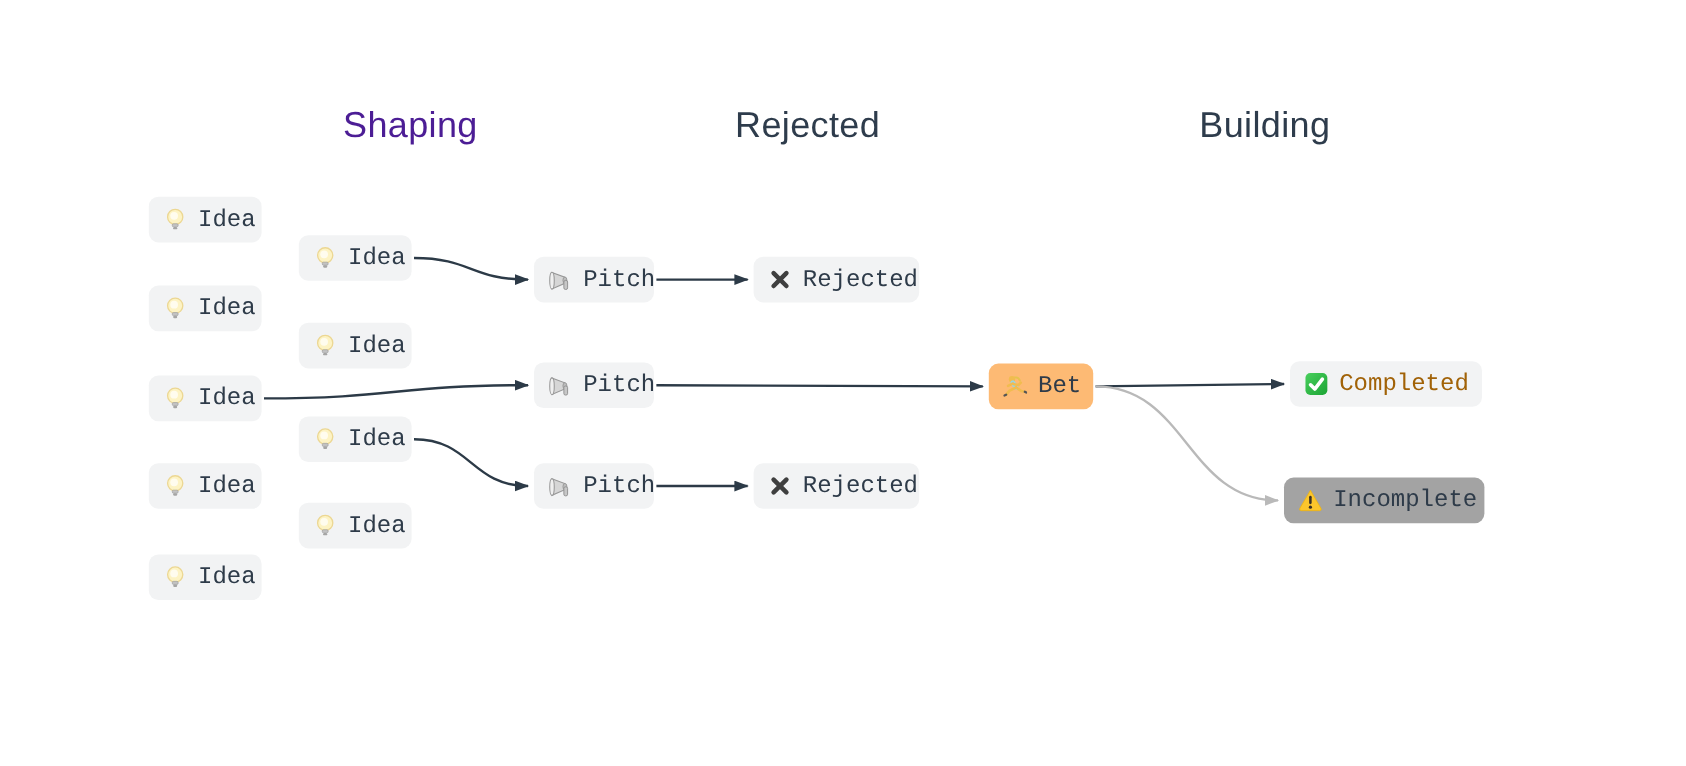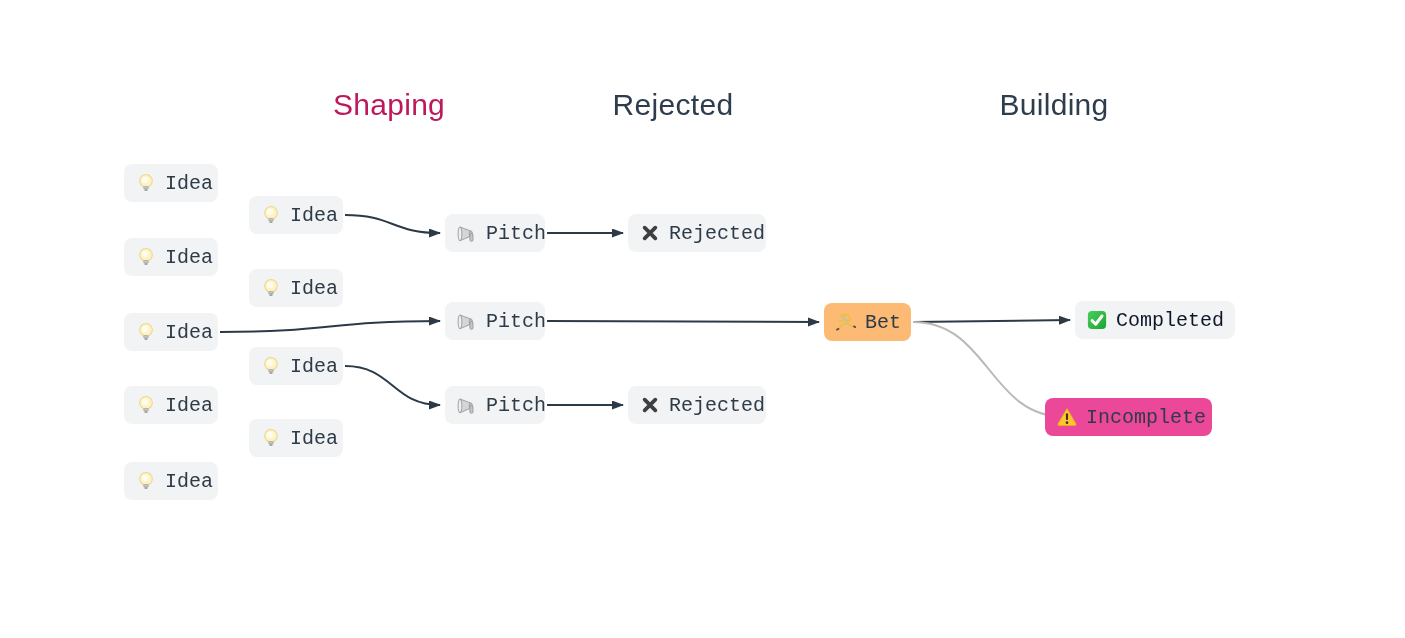--- a/index.html
+++ b/index.html
@@ -77,21 +77,21 @@
   <path d="M345,215 C392.5,215 392.5,233 440,233" fill="none" stroke="#2c3a47" stroke-width="2" marker-end="url(#arrow-dark)"></path>
       <path d="M547,233 L623,233" fill="none" stroke="#2c3a47" stroke-width="2" marker-end="url(#arrow-dark)"></path>
       <path d="M220,332 C330,332 330,321 440,321" fill="none" stroke="#2c3a47" stroke-width="2" marker-end="url(#arrow-dark)"></path>
       <path d="M547,321 L819,322" fill="none" stroke="#2c3a47" stroke-width="2" marker-end="url(#arrow-dark)"></path>
       <path d="M345,366 C392.5,366 392.5,405 440,405" fill="none" stroke="#2c3a47" stroke-width="2" marker-end="url(#arrow-dark)"></path>
       <path d="M547,405 L623,405" fill="none" stroke="#2c3a47" stroke-width="2" marker-end="url(#arrow-dark)"></path>
       <path d="M913,322 L1070,320" fill="none" stroke="#2c3a47" stroke-width="2" marker-end="url(#arrow-dark)"></path>
       <path d="M913,322 C989,322 989,417 1065,417" fill="none" stroke="#b9b9b9" stroke-width="2" marker-end="url(#arrow-gray)"></path>
     </svg>
 
-  <div class="phase-header" style="left: 342px; top: 88px; color: #be185d; margin-left: 47px;">Shaping</div>
+  <div class="phase-header" style="left: 342px; top: 88px; color: #4c1d95;">Shaping</div>
   <div class="phase-header" style="left: 673px; top: 88px; color: rgb(46, 60, 76);">Rejected</div>
   <div class="phase-header" style="left: 1054px; top: 88px; color: rgb(46, 60, 76);">Building</div>
 
   <div class="nodes-layer" id="nodes">
       <div class="node" style="left: 124px; top: 164px; width: 94px; height: 38px; background: rgb(242, 243, 244); color: rgb(46, 59, 73);">
         <span class="icon">
           <svg viewBox="0 0 18 18" xmlns="http://www.w3.org/2000/svg">
             <circle cx="9" cy="7" r="5.7" fill="#fdf3c4" stroke="#ecd793" stroke-width="1"></circle>
             <circle cx="8.2" cy="6.2" r="2.9" fill="#fffcee"></circle>
             <rect x="6.8" y="12.1" width="4.4" height="2.3" rx="0.9" fill="#c2c2c2" stroke="#9e9e9e" stroke-width="0.5"></rect>
@@ -246,36 +246,36 @@
             <path d="M7.4,6.8 L3.6,8.6" stroke="#f1bc4f" stroke-width="1.9" fill="none" stroke-linecap="round"></path>
             <path d="M8.2,7.4 L11.4,8 L13.2,6.2" stroke="#f1bc4f" stroke-width="1.9" fill="none" stroke-linecap="round" stroke-linejoin="round"></path>
             <path d="M9.7,9.8 L4.8,12.2 L2.2,15.2" stroke="#f1bc4f" stroke-width="2" fill="none" stroke-linecap="round" stroke-linejoin="round"></path>
             <path d="M9.7,9.8 L13.4,12.4 L16.2,13" stroke="#f1bc4f" stroke-width="2" fill="none" stroke-linecap="round" stroke-linejoin="round"></path>
             <path d="M2.2,15.2 L0.9,15.8" stroke="#555" stroke-width="1.7" stroke-linecap="round"></path>
             <path d="M16.2,13 L17.3,13.6" stroke="#555" stroke-width="1.7" stroke-linecap="round"></path>
           </svg>
         </span>
         <span>Bet</span>
       </div>
-      <div class="node" style="left: 1075px; top: 301px; width: 160px; height: 38px; background: rgb(242, 243, 244); color: #0f172a; justify-content: space-between;">
+      <div class="node" style="left: 1075px; top: 301px; width: 160px; height: 38px; background: rgb(242, 243, 244); color: #a16207; justify-content: space-between;">
         <span class="icon">
           <svg viewBox="0 0 18 18" xmlns="http://www.w3.org/2000/svg">
             <defs>
               <linearGradient id="chkg15" x1="0" y1="0" x2="1" y2="1">
                 <stop offset="0" stop-color="#49cf5d"></stop>
                 <stop offset="1" stop-color="#1ba434"></stop>
               </linearGradient>
             </defs>
             <rect x="0.8" y="0.8" width="16.4" height="16.4" rx="3.6" fill="url(#chkg15)"></rect>
             <path d="M4.6,9.6 L7.8,12.8 L13.5,5.4" stroke="#ffffff" stroke-width="2.7" fill="none" stroke-linecap="round" stroke-linejoin="round"></path>
           </svg>
         </span>
         <span>Completed</span>
       </div>
-      <div class="node" style="left: 1045px; top: 398px; width: 167px; height: 38px; background: #ec4899; color: rgb(46, 59, 73); text-align: center;">
+      <div class="node" style="left: 1070px; top: 398px; width: 167px; height: 38px; background: #a3a3a3; color: rgb(46, 59, 73); text-align: center;">
         <span class="icon">
           <svg viewBox="0 0 18 18" xmlns="http://www.w3.org/2000/svg">
             <path d="M9,1.4 L16.9,14.9 Q17.8,16.7 15.8,16.7 L2.2,16.7 Q0.2,16.7 1.1,14.9 Z" fill="#fcc62c" stroke="#edb40f" stroke-width="0.6" stroke-linejoin="round"></path>
             <rect x="8.05" y="5.6" width="1.9" height="6.2" rx="0.95" fill="#3a3126"></rect>
             <circle cx="9" cy="14.1" r="1.2" fill="#3a3126"></circle>
           </svg>
         </span>
         <span>Incomplete</span>
       </div>
     </div>

